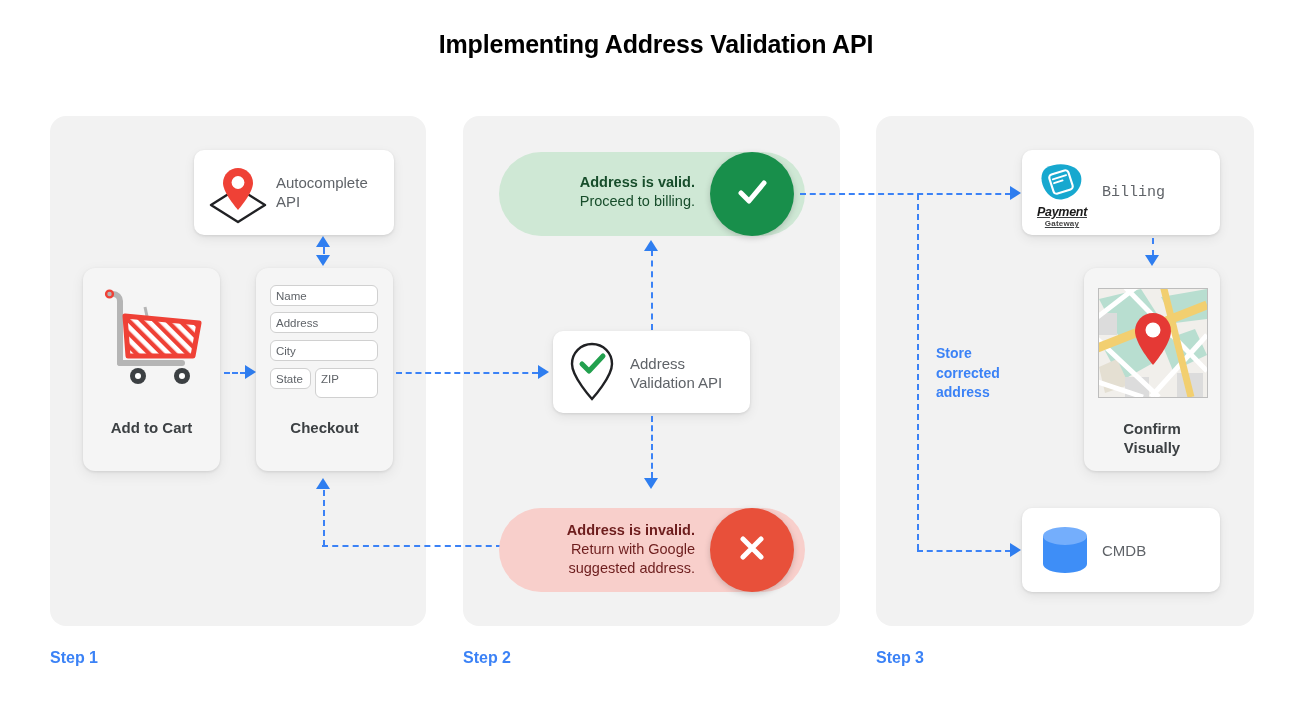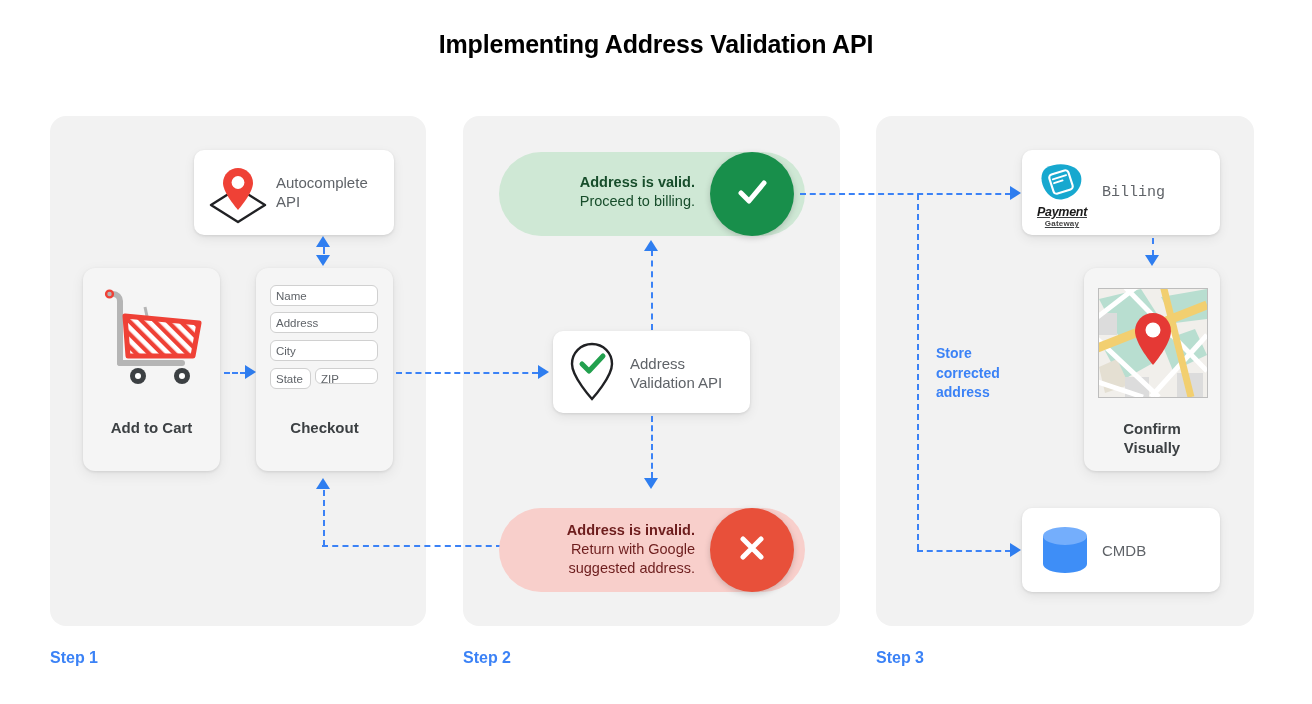--- a/index.html
+++ b/index.html
@@ -121,21 +121,21 @@
 <div>
   <div class="dash-h" style="left:224px;top:372px;width:22px;"></div>
   <div class="arrow-r" style="left:245px;top:365px;"></div>
 </div>
 
 <div class="card-soft" style="left:256px;top:268px;width:137px;height:203px;"></div>
 <div class="field" style="left:270px;top:285px;width:108px;height:21px;" placeholder="Name"><span>Name</span></div>
 <div class="field" style="left:270px;top:312px;width:108px;height:21px;" placeholder="Address"><span>Address</span></div>
 <div class="field" style="left:270px;top:340px;width:108px;height:21px;" placeholder="City"><span>City</span></div>
 <div class="field" style="left:270px;top:368px;width:41px;height:21px;" placeholder="State"><span>State</span></div>
-<div class="field" style="left:315px;top:368px;width:63px;height:16px;" placeholder="ZIP"><span>ZIP</span></div>
+<div class="field" style="left:315px;top:368px;width:63px;height:30px;" placeholder="ZIP"><span>ZIP</span></div>
 <div class="card-label" style="left:256px;top:418px;width:137px;">Checkout</div>
 
 <div>
   <div class="dash-h" style="left:396px;top:372px;width:142px;"></div>
   <div class="arrow-r" style="left:538px;top:365px;"></div>
 </div>
 
 <div>
   <div class="dash-h" style="left:322px;top:545px;width:180px;"></div>
   <div class="dash-v" style="left:323px;top:490px;height:56px;"></div>

